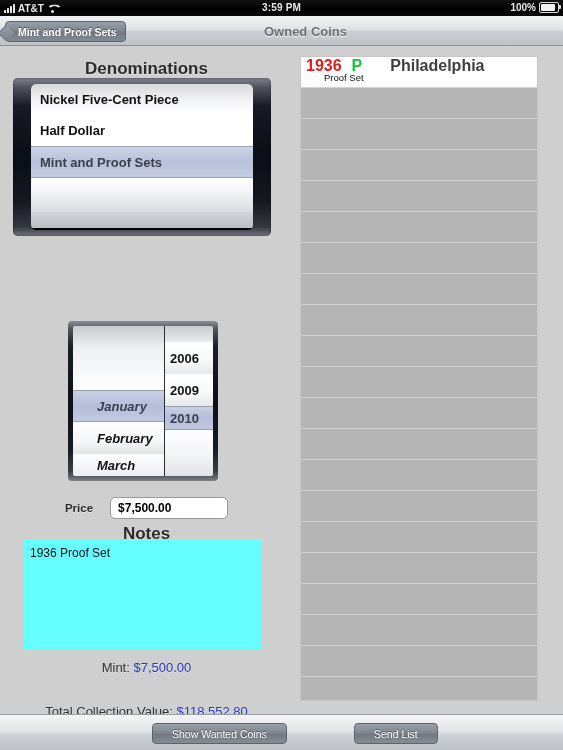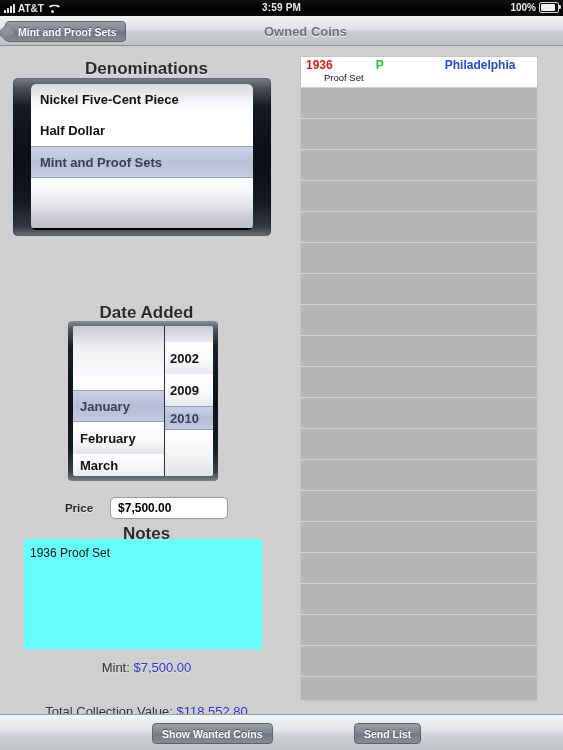--- a/index.html
+++ b/index.html
@@ -205,21 +205,21 @@
   }
   .col-year {
     width: 48px; height: 150px; position:relative;
   }
   .d-row {
     display:flex; align-items:center;
     font-size: 13px; font-weight: bold; color: #111;
     box-sizing:border-box;
     cursor:pointer;
   }
-  .col-month .d-row { padding-left: 7px; }
+  .col-month .d-row { padding-left: 24px; font-style: italic; }
   .col-year .d-row { padding-left: 5px; }
 
   .m-blank { height: 64px; background: linear-gradient(180deg,#c9cbd0 0%, #eef0f2 35%, #ffffff 100%); }
   .m-sel {
     height: 32px;
     background: linear-gradient(180deg,#c9d0e6 0%, #b5bed9 50%, #c2c9e0 100%);
     color: #3b4050;
     border-top: 1px solid #97a0bb;
     border-bottom: 1px solid #97a0bb;
   }
@@ -326,49 +326,48 @@
     box-sizing: border-box;
     cursor: pointer;
   }
   .list-row.selected {
     background: #ffffff;
     position: relative;
   }
   .row-top {
     display:flex; align-items:baseline;
     padding: 2px 0 0 5px;
-    font-size: 12px; font-weight: bold;
+    font-size: 16px; font-weight: bold;
     line-height: 13px;
-    gap: 33px;
   }
   .row-year { color: #e01b1b; }
   .row-mint { color: #18c23a; margin-left: 10px; }
-  .row-city { color: #1d4ed8; margin-left: 28px; }
+  .row-city { color: #404040; margin-left: 28px; }
   .row-sub {
     padding-left: 23px;
     font-size: 9.5px;
     color: #111;
     line-height: 11px;
     font-weight: normal;
   }
 
   
   .toolbar {
     position:absolute; left:0; top: 714px;
     width: 563px; height: 36px;
     background: linear-gradient(180deg,#f4f5f6 0%, #e2e4e7 45%, #cfd2d6 55%, #bdc1c6 100%);
     border-top: 1px solid #9a9da2;
     box-sizing: border-box;
   }
   .tb-btn {
     position:absolute; top: 8px;
     height: 21px;
     display:flex; align-items:center; justify-content:center;
-    padding: 0 9px;
-    font-size: 10.5px; font-weight: bold; color: #ffffff;
+    padding: 0 19px;
+    font-size: 10.5px; font-weight: normal; color: #ffffff;
     text-shadow: 0 -1px 0 rgba(0,0,0,.45);
     background: linear-gradient(180deg,#9aa0a9 0%, #80878f 48%, #70777f 52%, #868d95 100%);
     border: 1px solid #5e646d;
     border-radius: 4px;
     box-sizing: border-box;
     cursor:pointer;
   }
   .tb-show { left: 152px; }
   .tb-send { left: 354px; }
 </style>
@@ -414,36 +413,35 @@
           <div class="wheel-rows">
             <div class="wheel-row denom-r1">Nickel Five-Cent Piece</div>
             <div class="wheel-row denom-r2">Half Dollar</div>
             <div class="wheel-row denom-r3">Mint and Proof Sets</div>
             <div class="wheel-row denom-r4"></div>
             <div class="wheel-row denom-r5"></div>
           </div>
         </div>
       </div>
 
-      <div class="section-label" style="position:absolute;left:0;top:256px;width:293px;">Date Added</div>
 
       <div class="date-wrap">
         <div class="date-frame">
           <div class="date-wheel">
 
             <div class="col-month">
               <div class="d-row m-blank"></div>
               <div class="d-row m-sel">January</div>
               <div class="d-row m-n">February</div>
               <div class="d-row m-last">March</div>
             </div>
 
             <div class="col-year">
               <div class="d-row y-top"></div>
-              <div class="d-row y-n">2002</div>
+              <div class="d-row y-n">2006</div>
               <div class="d-row y-n">2009</div>
               <div class="d-row y-sel">2010</div>
               <div class="d-row y-bot"></div>
             </div>
 
           </div>
         </div>
       </div>
 
       <div class="price-row">

